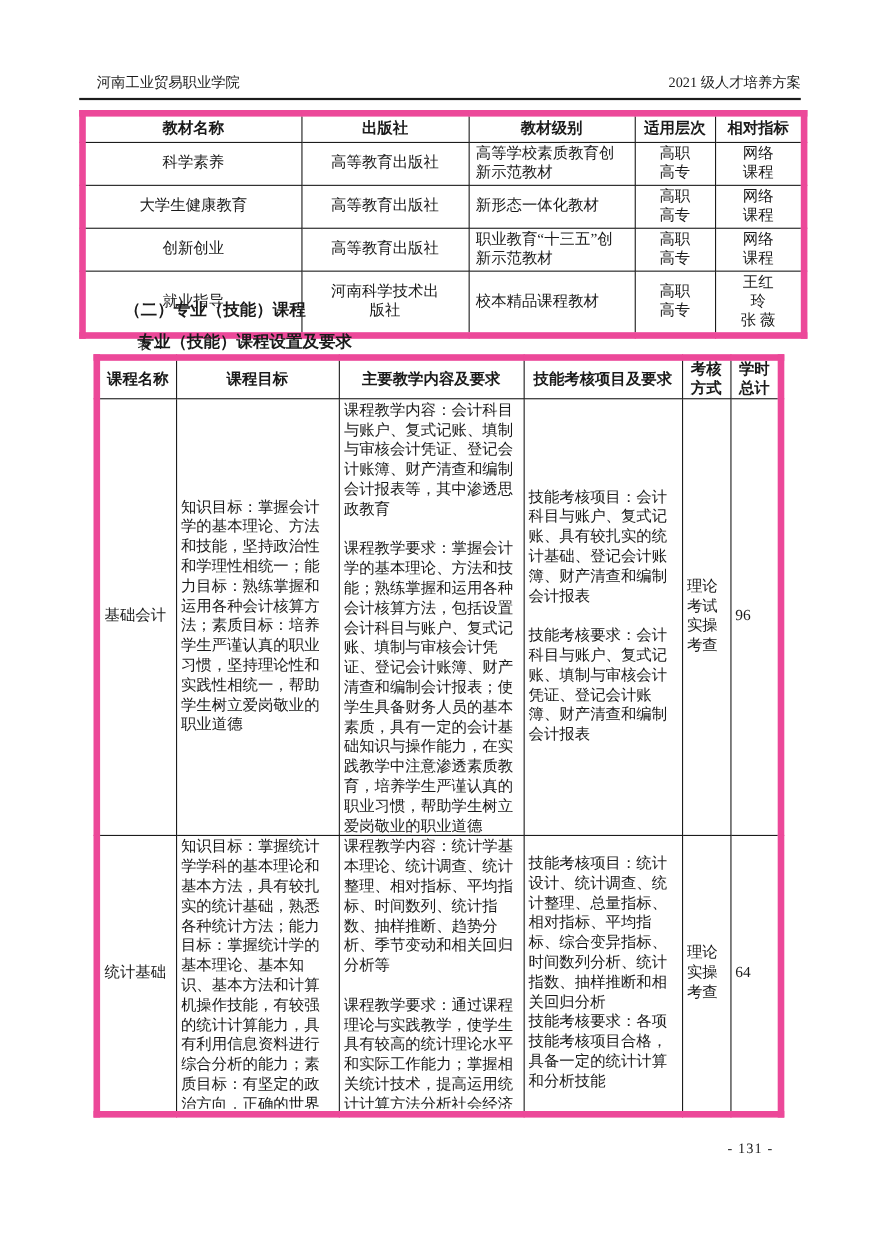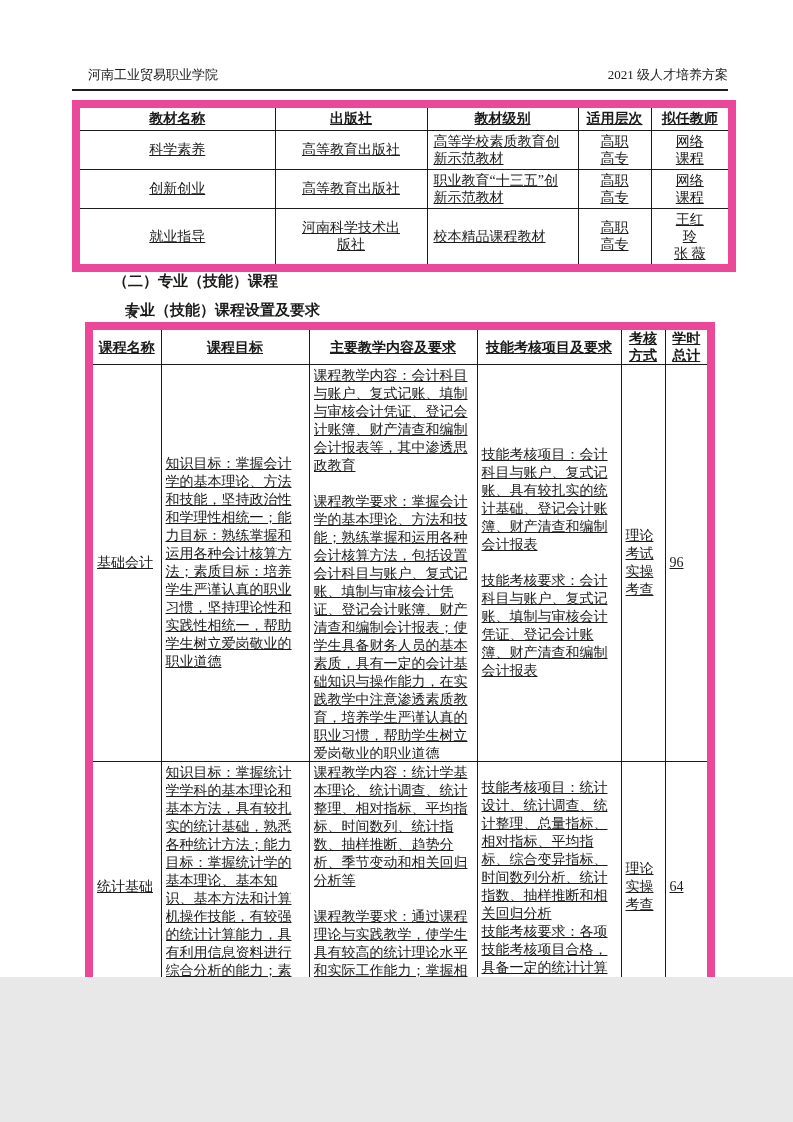--- a/index.html
+++ b/index.html
@@ -1,32 +1,32 @@
 <!DOCTYPE html>
 <html><head>
 <meta charset="utf-8">
 <style>
   * { margin:0; padding:0; box-sizing:border-box; }
   html,body { background:#e8e8e8; }
   .page {
-    position:relative; width:793px; height:977px; background:#ffffff;
+    position:relative; width:793px; height:1122px; background:#ffffff;
     font-family:"Liberation Serif","DejaVu Serif",serif; color:#1a1a1a;
     margin:0 auto; overflow:hidden;
   }
   
   .pg-header {
     position:absolute; left:72px; top:66px; width:656px;
     display:flex; justify-content:space-between; align-items:flex-end;
     border-bottom:2px solid #1c1c1c; padding-bottom:5px; font-size:13px;
   }
   .pg-header .left { margin-left:16px; }
   
   table { border-collapse:collapse; table-layout:fixed; }
   td, th { border:1px solid #1c1c1c; font-weight:normal; overflow:hidden; }
-  table.bordered { border:8px solid #ec4899;text-decoration:underline; }
+  table.bordered { border:6px solid #ec4899; }
   th { font-weight:bold; text-align:center; vertical-align:middle; }
   
   .t1 { position:absolute; left:72px; top:100px; width:656px; font-size:14px; }
   .t1 th { height:26px; }
   .t1 td { text-align:center; vertical-align:middle; line-height:17px; padding:2px 20px; }
   .t1 td.level { text-align:left; padding:2px 6px; }
   .t1 tr.r1 td, .t1 tr.r3 td { height:38px; }
   .t1 tr.r2 td { height:29px; }
   .t1 tr.r4 td { height:37px; }
   .pre { white-space:pre-line; }
@@ -68,26 +68,33 @@
         <col style="width:151px">
       <col style="width:73px">
         <col style="width:81px">
     </colgroup>
     <tbody>
         <tr>
       <th>教材名称</th>
       <th>出版社</th>
       <th>教材级别</th>
       <th>适用层次</th>
-      <th>拟任教师</th>
+      <th>相对指标</th>
     </tr>
     <tr class="r1">
       <td>科学素养</td>
       <td>高等教育出版社</td>
       <td class="level">高等学校素质教育创新示范教材</td>
+      <td>高职高专</td>
+      <td>网络课程</td>
+    </tr>
+    <tr class="r2">
+      <td>大学生健康教育</td>
+      <td>高等教育出版社</td>
+      <td class="level">新形态一体化教材</td>
       <td>高职高专</td>
       <td>网络课程</td>
     </tr>
     <tr class="r3">
       <td>创新创业</td>
       <td>高等教育出版社</td>
       <td class="level">职业教育“十三五”创新示范教材</td>
       <td>高职高专</td>
       <td>网络课程</td>
     </tr>

